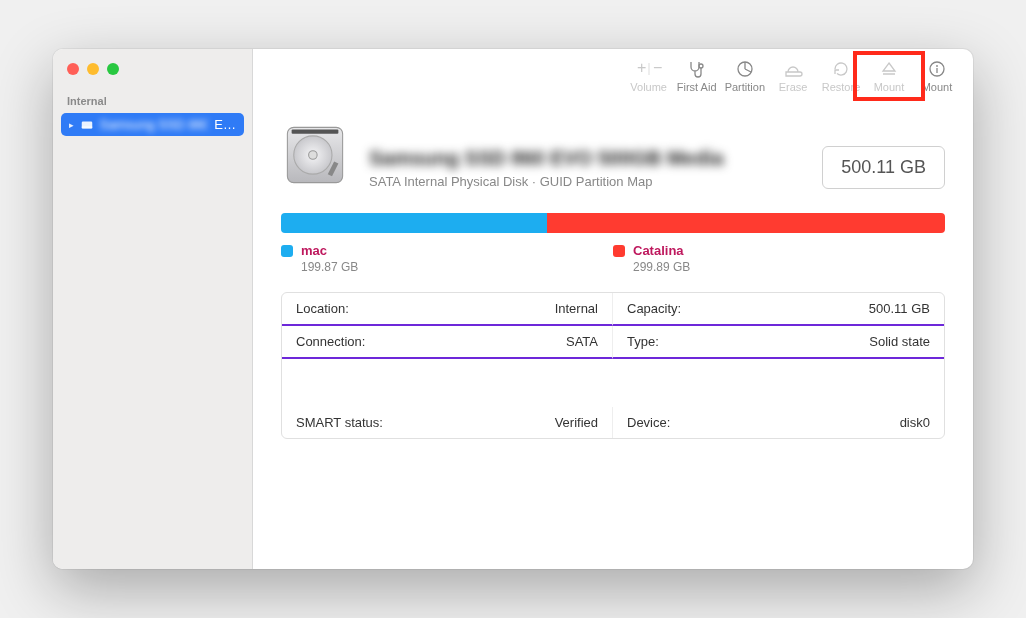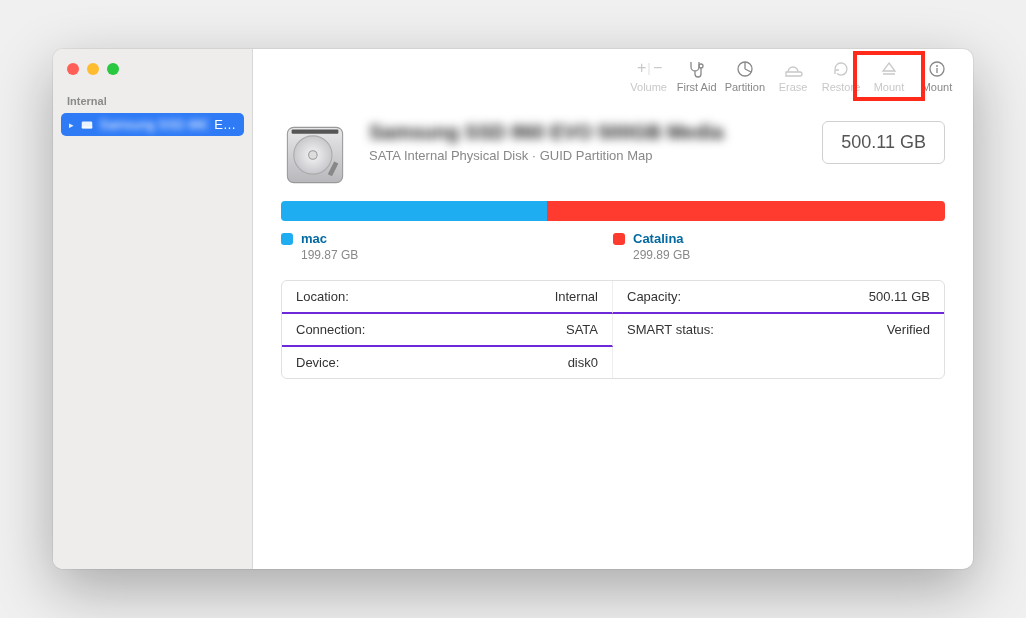--- a/index.html
+++ b/index.html
@@ -98,23 +98,23 @@
     .highlight-box {
       border: 4px solid #ff2a1a;
       position: absolute;
     }
     .content {
       padding: 10px 28px 20px 28px;
       overflow: auto;
     }
     .disk-header {
       display: flex;
-      align-items: flex-start;
+      align-items: flex-end;
       gap: 20px;
-      padding: 10px 0 12px 0;
+      padding: 10px 0 24px 0;
     }
     .disk-icon {
       width: 68px; height: 68px;
       flex-shrink: 0;
     }
     .disk-title-block { flex: 1; min-width: 0; }
     .disk-title {
       font-size: 20px;
       font-weight: 700;
       color: #222;
@@ -142,38 +142,38 @@
     }
     .seg1 { background: #1dadf0; }
     .seg2 { background: #ff3b30; }
     .legend {
       display: flex;
       margin-top: 10px;
       gap: 0;
     }
     .legend-item { flex: 1; display: flex; align-items: flex-start; gap: 8px; }
     .legend-swatch { width: 12px; height: 12px; border-radius: 3px; margin-top: 2px; flex-shrink: 0; }
-    .legend-text .name { font-size: 13px; font-weight: 600; color: #0369a1; }
+    .legend-text .name { font-size: 13px; font-weight: 600; color: #be185d; }
     .legend-text .size { font-size: 12px; color: #888; margin-top: 2px; }
     .info-table {
       margin-top: 18px;
       border: 1px solid #e0e0e0;
       border-radius: 6px;
       display: grid;
       grid-template-columns: 1fr 1fr;
     }
     .info-cell {
       display: flex;
       justify-content: space-between;
       padding: 8px 14px;
       font-size: 13px;
       border-bottom: 2px solid #6d28d9;
     }
     .info-cell:nth-child(odd) { border-right: 1px solid #eee; }
-    .info-cell:nth-last-child(-n+2) { border-bottom: none; }
+    .info-cell:nth-last-child(-n+2) { border-bottom: none; margin-top: 48px; }
     .info-label { color: #333; }
     .info-value { color: #333; }
     svg { display: block; }
   </style>
 </head>
 <body>
 
 <div class="window">
 
   <div class="sidebar">
@@ -332,20 +332,24 @@
           </div>
         <div class="info-cell">
             <span class="info-label">Capacity:</span>
             <span class="info-value">500.11 GB</span>
           </div>
         <div class="info-cell">
             <span class="info-label">Connection:</span>
             <span class="info-value">SATA</span>
           </div>
         <div class="info-cell">
+            <span class="info-label">Type:</span>
+            <span class="info-value">Solid state</span>
+          </div>
+        <div class="info-cell">
             <span class="info-label">SMART status:</span>
             <span class="info-value">Verified</span>
           </div>
         <div class="info-cell">
             <span class="info-label">Device:</span>
             <span class="info-value">disk0</span>
           </div>
       </div>
     </div>
   </div>

